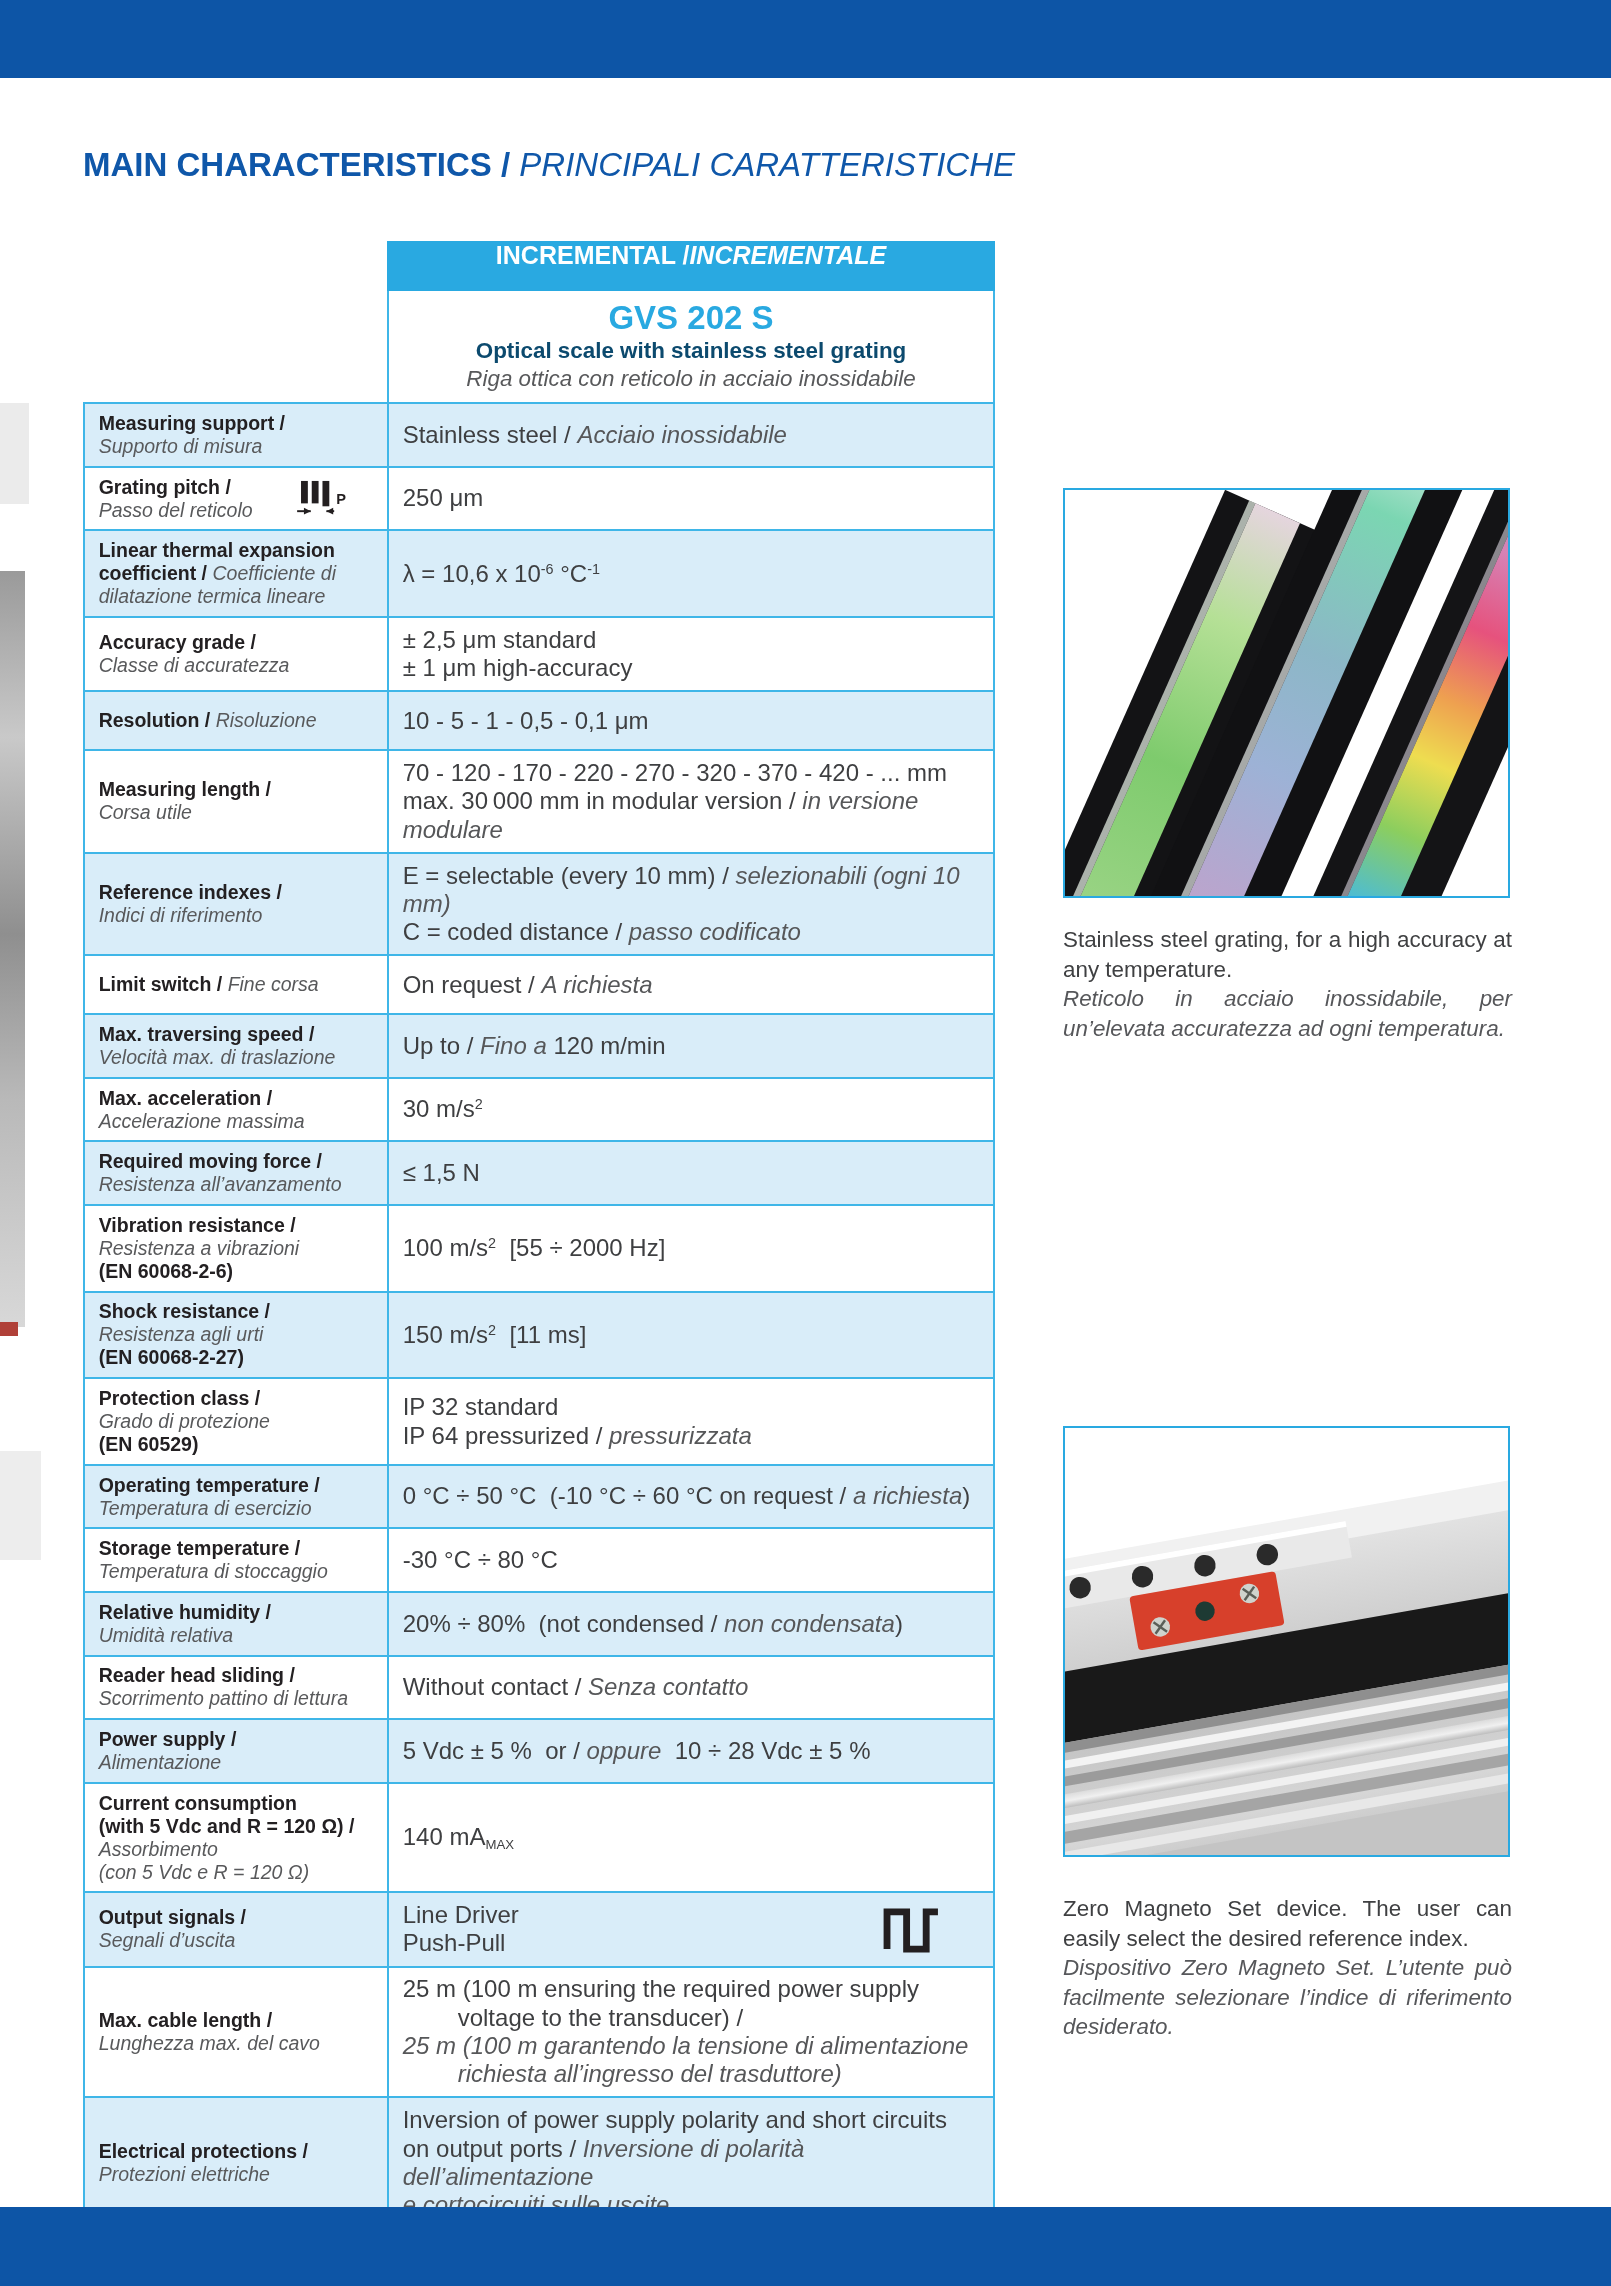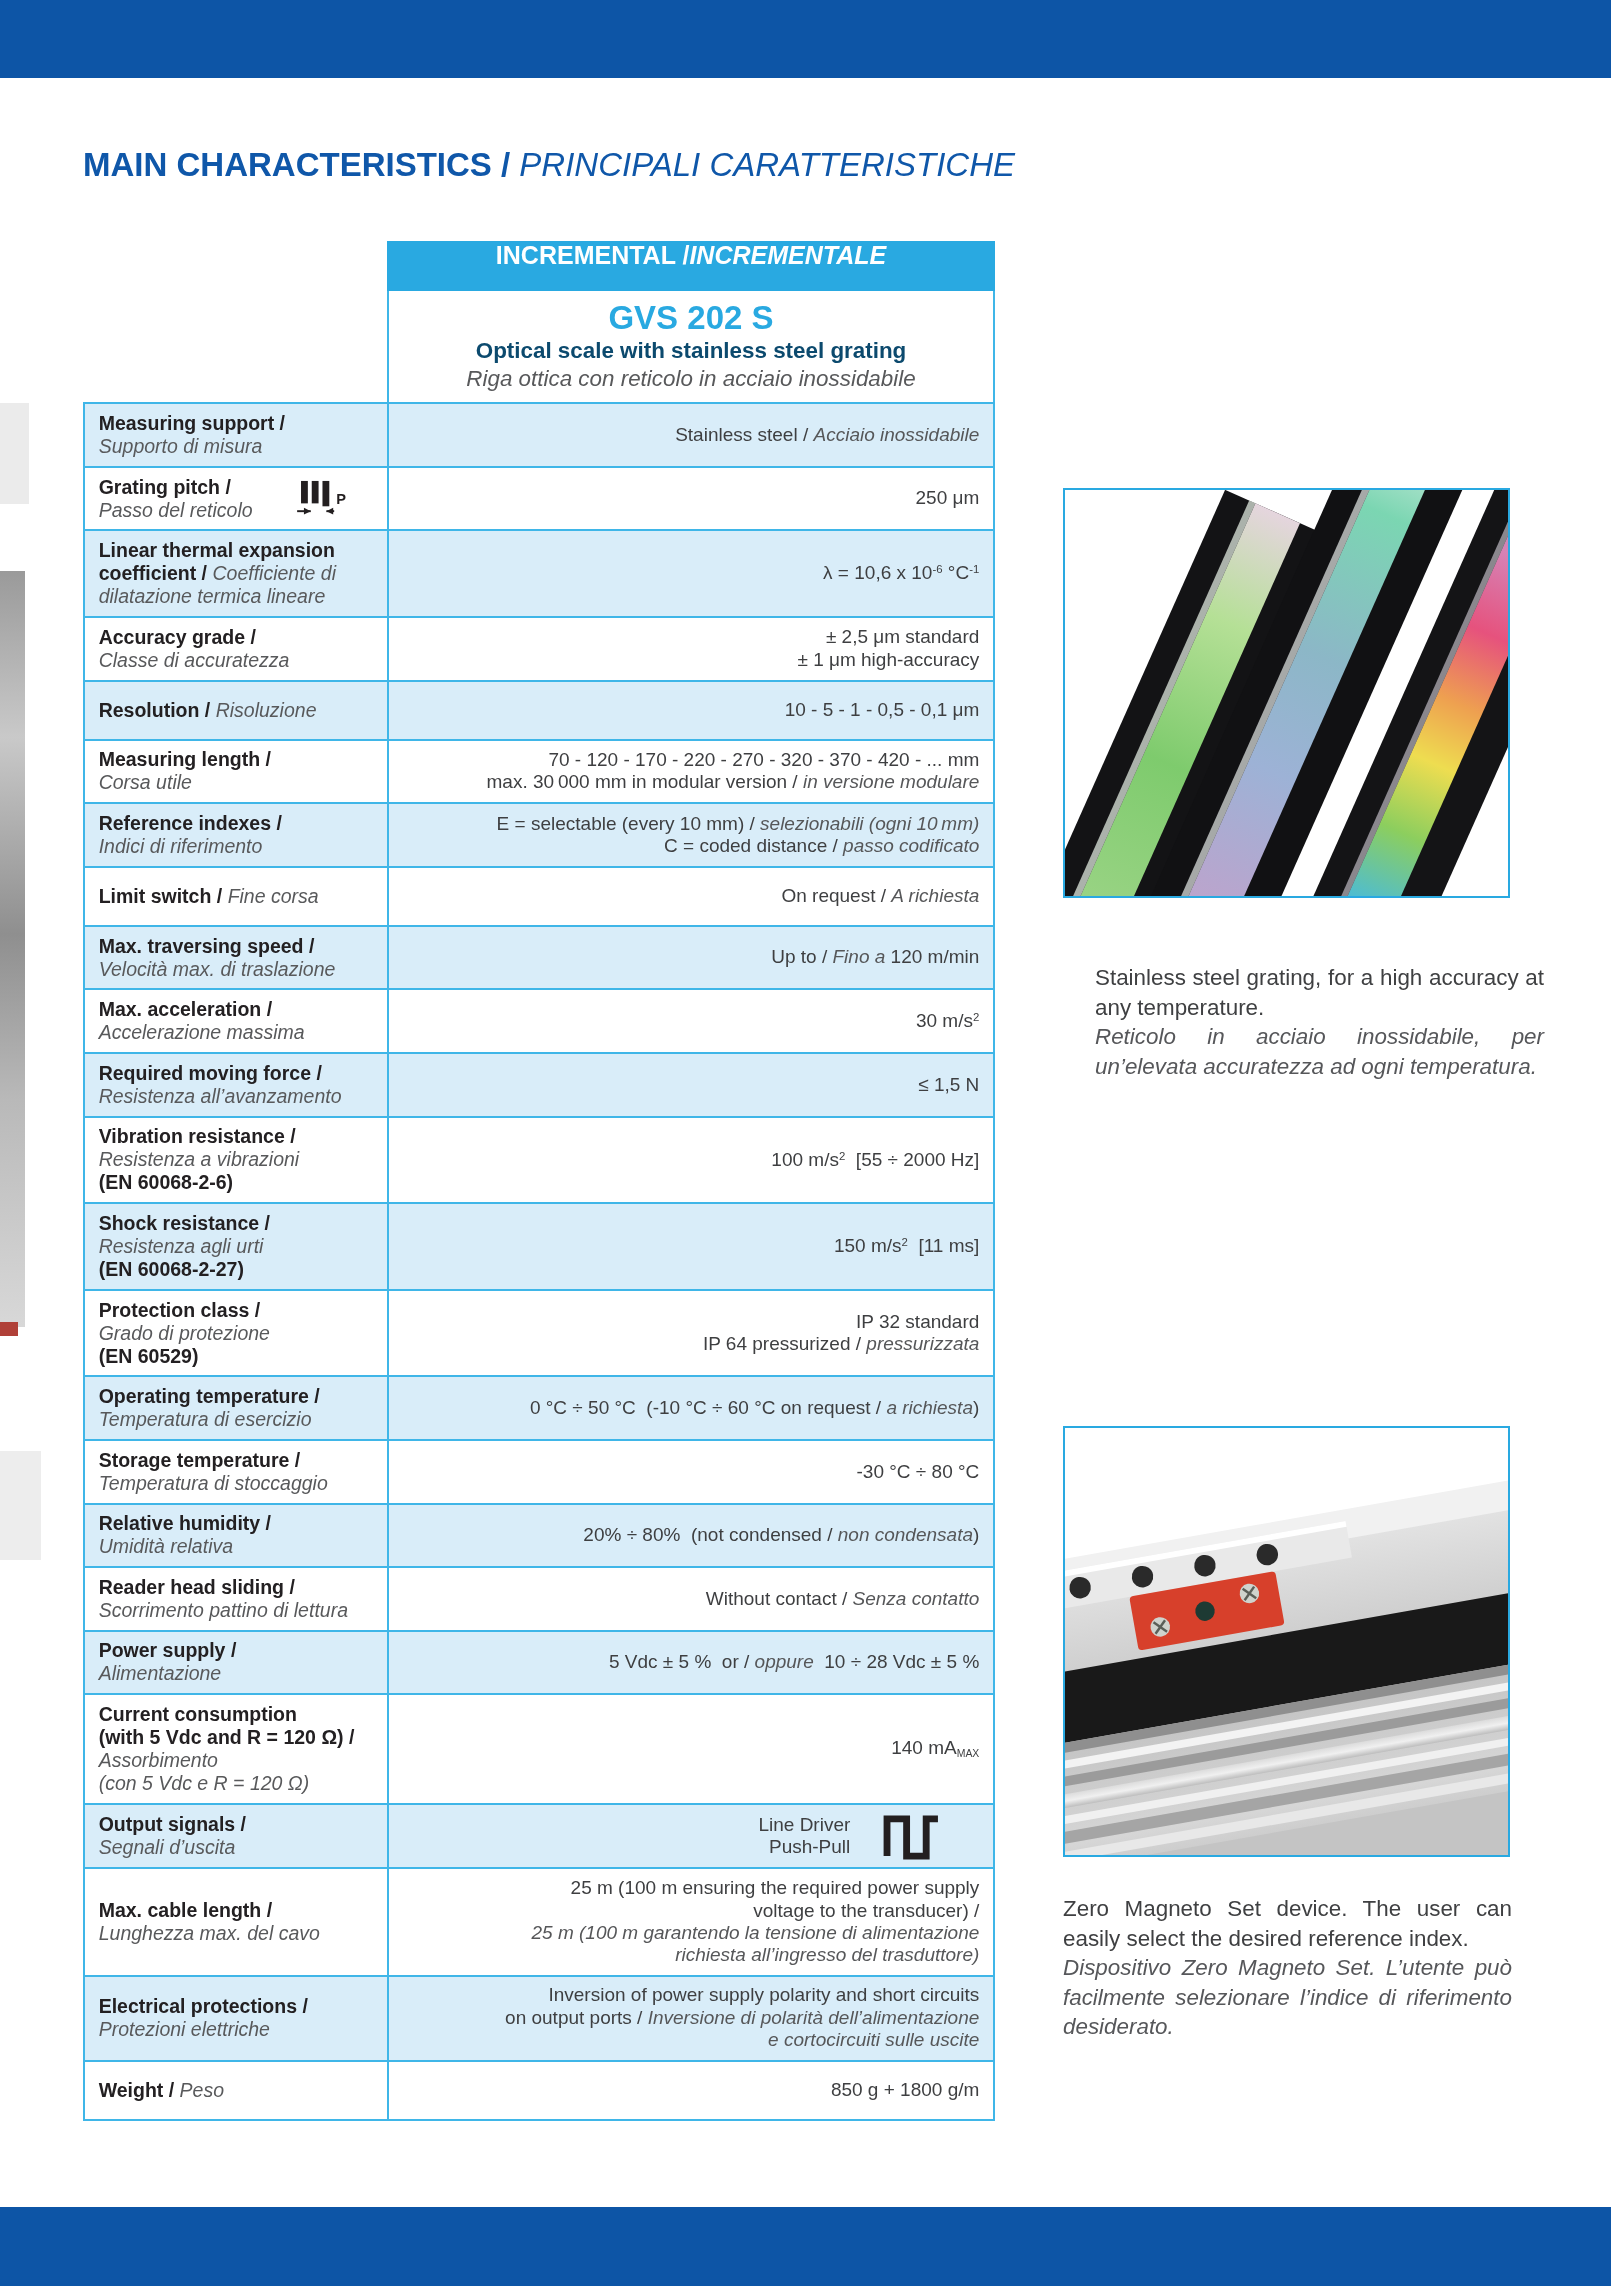--- a/index.html
+++ b/index.html
@@ -30,40 +30,40 @@
   .model-block{border-left:2px solid #3fb6e8;border-right:2px solid #3fb6e8;background:#ffffff;
     text-align:center;padding:6.8px 0 8.8px 0;box-sizing:border-box;}
   .model{color:#29a9e1;font-size:33px;font-weight:bold;line-height:1.2;}
   .sub-en{color:#0c4a6e;font-size:22.4px;font-weight:bold;line-height:1.25;}
   .sub-it{color:#58595b;font-size:22.4px;font-style:italic;line-height:1.25;}
 
   table.spec{border-collapse:collapse;width:912px;table-layout:fixed;}
   table.spec td{border:2px solid #3fb6e8;vertical-align:middle;padding:7.8px 13.7px;height:59px;background:#ffffff;box-sizing:border-box;}
   table.spec tr.shaded td{background:#d9edf9;}
   td.label-cell{width:304px;font-size:19.5px;color:#232022;}
-  td.value-cell{font-size:19px;color:#3e3f41;text-align:right;}
+  td.value-cell{font-size:24px;color:#3e3f41;}
   .cell-flex{display:flex;align-items:center;}
   .cell-flex .lines{flex:1 1 auto;}
   .line{line-height:1.18;}
   .line.indent{padding-left:55px;}
   .seg-b{font-weight:bold;}
   .seg-i{font-style:italic;color:#58595b;font-weight:normal;}
   td.value-cell .seg-i{color:#565759;}
   .seg-sup{font-size:0.6em;vertical-align:0.55em;}
   .seg-sub{font-size:0.55em;vertical-align:-0.3em;}
   .row-icon{flex:0 0 auto;margin-left:7.8px;margin-right:27px;}
   .value-icon{flex:0 0 auto;margin-left:33px;margin-right:39px;}
 
   .figure{position:absolute;left:1063px;width:447px;box-sizing:border-box;border:2px solid #29a9e1;background:#ffffff;}
   .figure svg{display:block;}
   .fig-1{top:488px;height:410px;}
   .fig-2{top:1426px;height:431px;}
   .caption{position:absolute;left:1063px;width:449px;font-size:22.4px;line-height:1.32;
     color:#3f4042;text-align:justify;}
-  .cap-1{top:963px;margin-left:32px;}
+  .cap-1{top:925px;}
   .cap-2{top:1894px;}
   .caption .ital{font-style:italic;color:#56575a;}
 </style>
 </head>
 <body>
 
 <div class="page">
 
   <div class="top-bar"></div>
 

